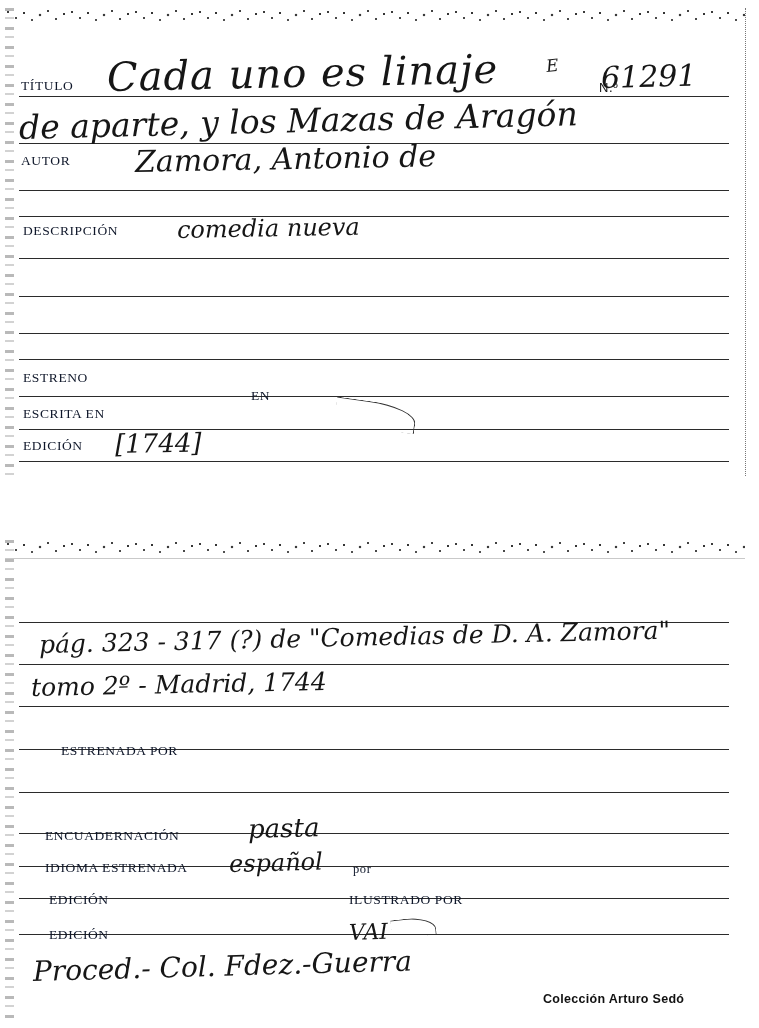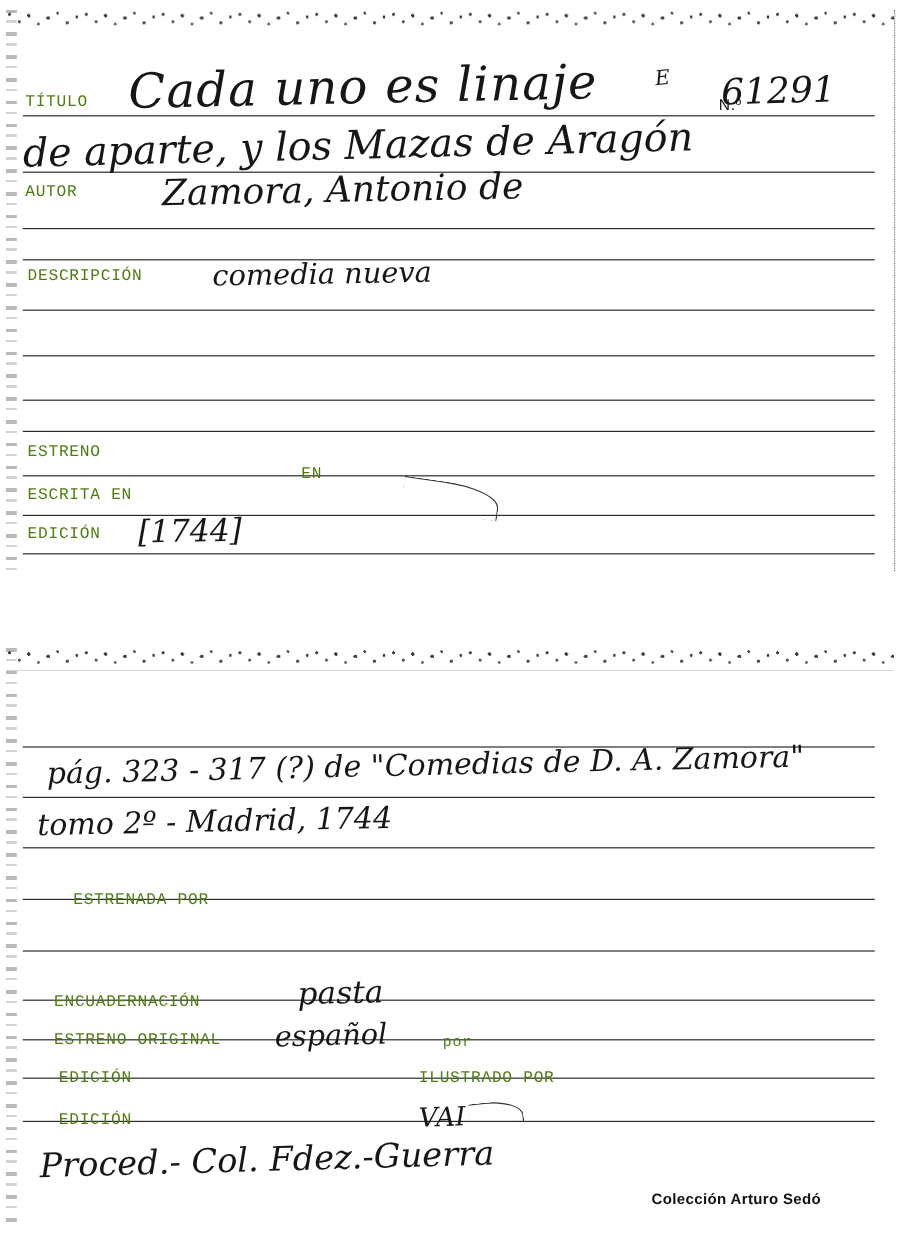--- a/index.html
+++ b/index.html
@@ -71,24 +71,24 @@
   .rule {
     position: absolute;
     left: 14px;
     right: 16px;
     height: 0;
     border-top: 1.3px solid #2b2b2b;
   }
 
   .label {
     position: absolute;
-    font-family: Liberation Mono, monospace;
+    font-family: Liberation Serif, serif;
     font-size: 13.5px;
     letter-spacing: .6px;
-    color: #4d7c0f;
+    color: #0f172a;
     white-space: nowrap;
   }
   .label.sm { font-size: 12.5px; }
 
   .hand {
     position: absolute;
     font-family: "DejaVu Serif", serif;
     font-style: italic;
     color: #161616;
     white-space: nowrap;
@@ -258,23 +258,23 @@
 
 
     <div class="hand" id="notes-1" style="left:34px; top:90px;">pág. 323 - 317 (?) de "Comedias de D. A. Zamora"</div>
     <div class="hand" id="notes-2" style="left:26px; top:133px;">tomo 2º - Madrid, 1744</div>
 
     <div class="label" style="left:40px; top:203px;margin-left:16px;">ESTRENADA POR</div>
 
     <div class="label" style="left:40px; top:288px;">ENCUADERNACIÓN</div>
     <div class="hand" id="enc-hand" style="left:243px; top:274px;">pasta</div>
 
-    <div class="label" style="left:40px; top:320px;">ESTRENO ORIGINAL</div>
+    <div class="label" style="left:40px; top:320px;">IDIOMA ESTRENADA</div>
     <div class="hand" id="idioma-hand" style="left:224px; top:310px;">español</div>
-    <div class="label sm" style="left:364px; top:322px;">por</div>
+    <div class="label sm" style="left:348px; top:322px;">por</div>
 
     <div class="label" style="left:44px; top:352px;">EDICIÓN</div>
     <div class="label" style="left:344px; top:352px;">ILUSTRADO POR</div>
 
     <div class="label" style="left:44px; top:387px;">EDICIÓN</div>
     <div class="hand" id="edicion2-hand" style="left:344px; top:380px;">VAI</div>
     <div class="vai-arc" style="left:386px; top:378px;"></div>
 
     <div class="hand" id="proced-hand" style="left:28px; top:415px;">Proced.- Col. Fdez.-Guerra</div>
 

